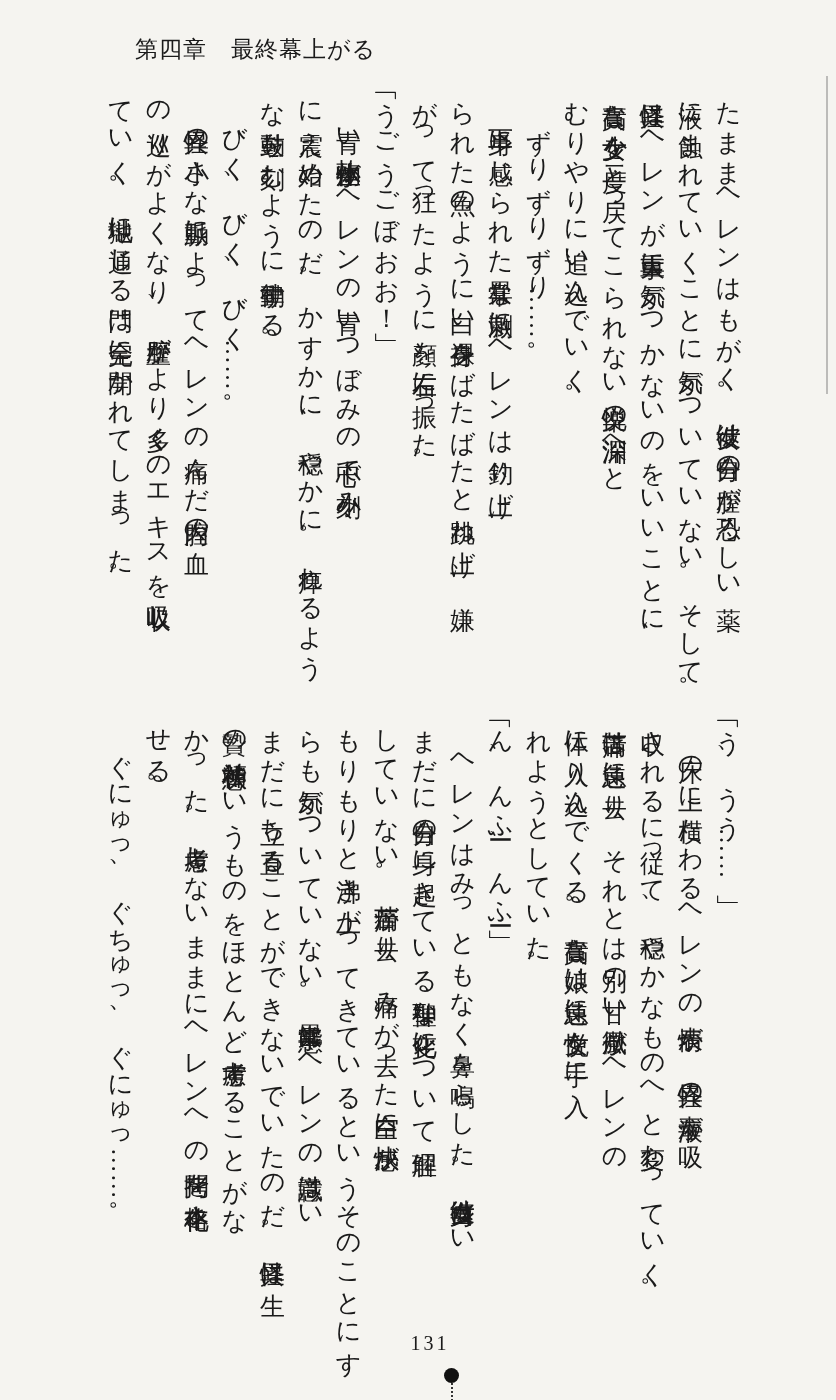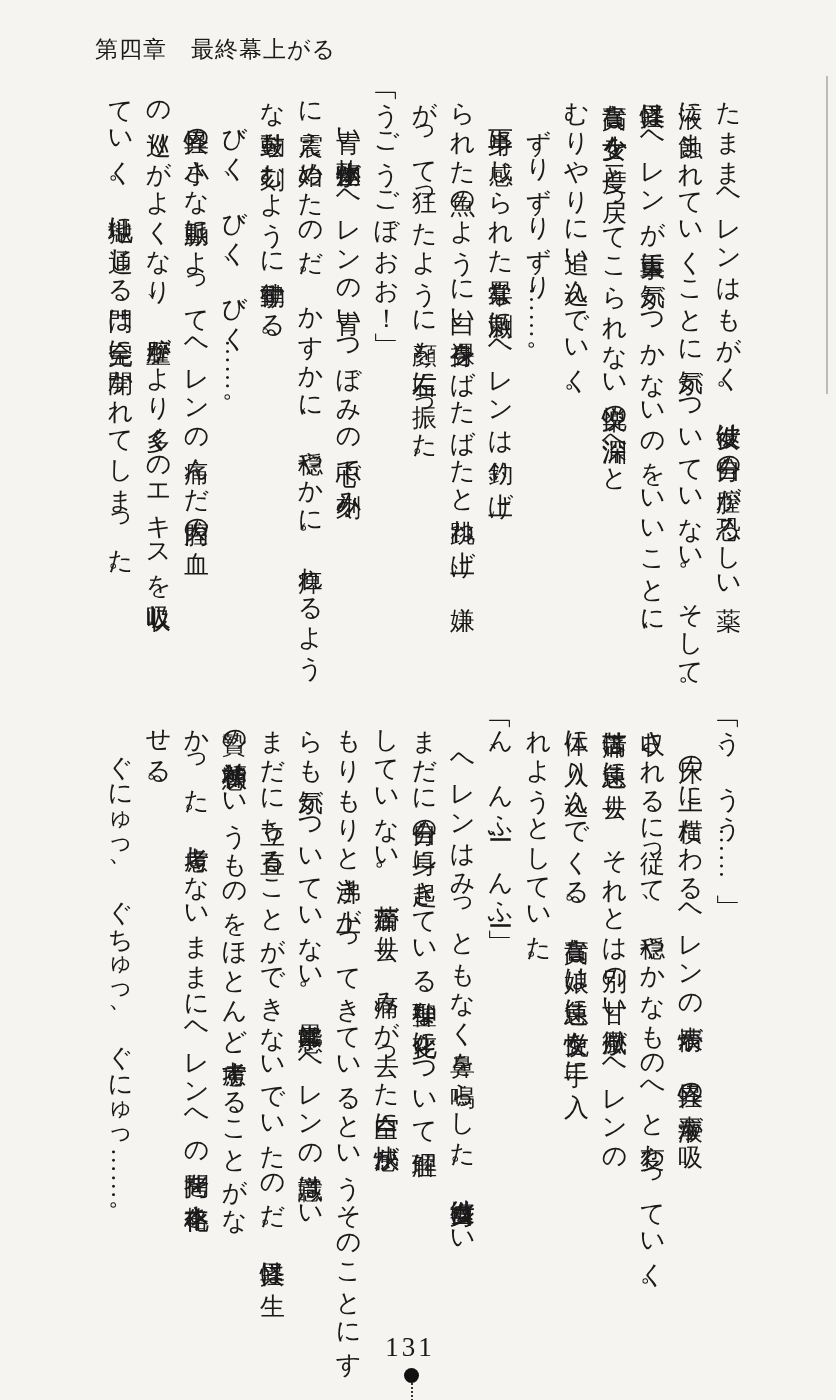--- a/index.html
+++ b/index.html
@@ -15,20 +15,21 @@
     height: 1400px;
     position: relative;
     background: var(--paper);
     font-family: "Liberation Serif", "DejaVu Serif", serif;
     color: var(--ink);
     overflow: hidden;
   }
   .page {
     position: absolute;
     inset: 0;
+    margin-left: 40px;
   }
   
   .chapter-header {
     position: absolute;
     left: 95px;
     top: 34px;
     font-size: 23px;
     letter-spacing: 1px;
     white-space: pre;
   }
@@ -65,21 +66,21 @@
     background: #8d8d8d;
     opacity: 0.55;
   }
   
   .page-number {
     position: absolute;
     left: 0;
     right: 16px;
     top: 1332px;
     text-align: center;
-    font-size: 27px;
+    font-size: 20px;
     letter-spacing: 3px;
     font-family: "Liberation Serif", "DejaVu Serif", serif;
   }
   .binding-mark {
     position: absolute;
     left: 404px;
     top: 1368px;
     width: 15px;
     text-align: center;
   }

